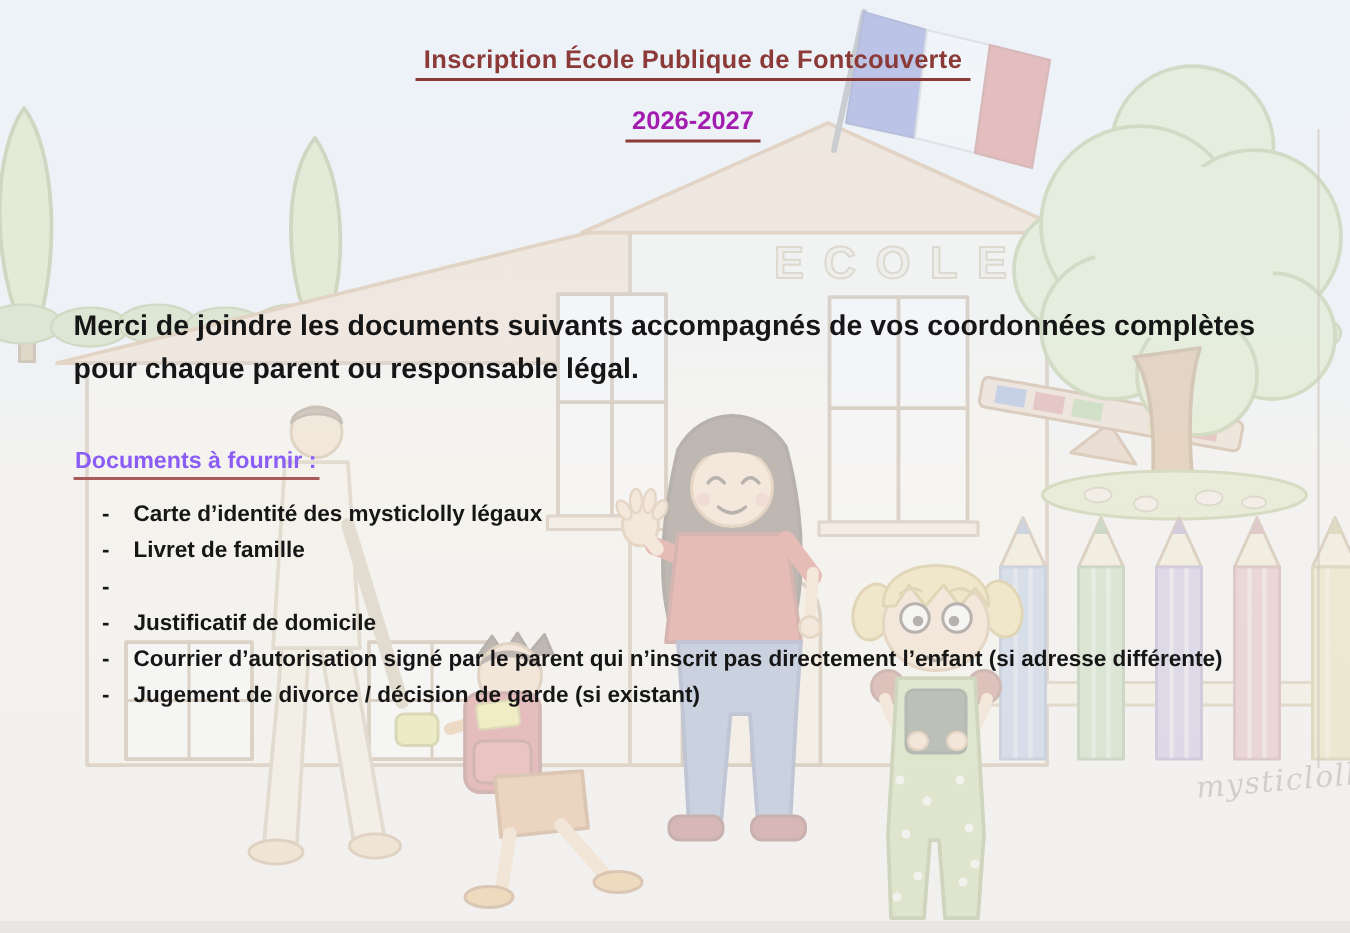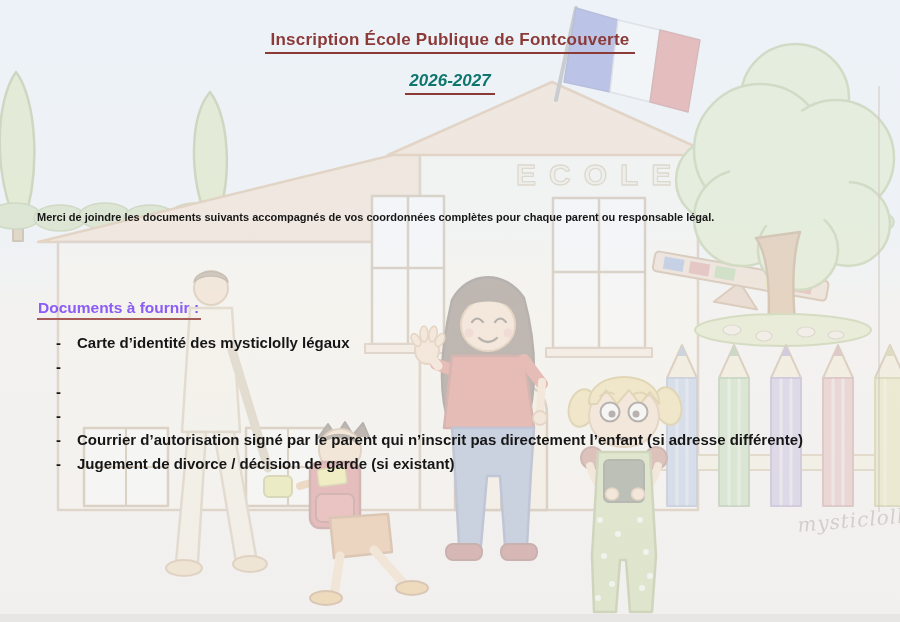--- a/index.html
+++ b/index.html
@@ -4,42 +4,41 @@
 <style>
   html,body{margin:0;padding:0;background:#ffffff;}
   .page{
     position:relative;
     width:900px;height:622px;
     overflow:hidden;
     font-family:"Liberation Sans",sans-serif;
     background:#f2f1ef;
   }
   .bg{position:absolute;top:0;left:0;}
-  .content{position:absolute;top:0;left:0;width:804px;height:622px;}
+  .content{position:absolute;top:0;left:12px;width:804px;height:622px;}
   .title-wrap{position:absolute;top:30px;left:0;width:900px;text-align:center;}
   .title{
     display:inline-block;
     font-size:17px;font-weight:bold;
     color:#8b3a38;
     border-bottom:2px solid #8b3a38;
     padding:0 6px 2px 6px;
     letter-spacing:0.2px;
   }
   .year-wrap{position:absolute;top:71px;left:0;width:900px;text-align:center;}
   .year{
     display:inline-block;
     font-size:17px;font-weight:bold;
-    color:#0f766e;
+    color:#a21caf;
     border-bottom:2px solid #8b3a38;
     padding:0 4px 2px 4px;
-    font-style:italic;
   }
   .intro{
     position:absolute;top:203px;left:37px;width:835px;
-    font-size:11px;font-weight:bold;color:#161616;
+    font-size:19px;font-weight:bold;color:#161616;
     line-height:29px;margin:0;
   }
   .section{
     position:absolute;top:299px;left:37px;
     font-size:15.5px;font-weight:bold;color:#8b5cf6;
     border-bottom:2px solid #a85c5a;
     padding:0 2px 1px 1px;margin:0;
   }
   .docs{
     position:absolute;top:331px;left:56px;
@@ -324,26 +323,28 @@
 
     <h3 class="section">Documents à fournir :</h3>
 
     <ul class="docs">
         <li>
         <span class="dash">-</span>
         <span class="doc-text">Carte d’identité des mysticlolly légaux</span>
       </li>
         <li>
         <span class="dash">-</span>
-      </li>
-        <li>
-        <span class="dash">-</span>
-      </li>
-        <li>
-        <span class="dash">-</span>
+        <span class="doc-text">Livret de famille</span>
+      </li>
+        <li>
+        <span class="dash">-</span>
+      </li>
+        <li>
+        <span class="dash">-</span>
+        <span class="doc-text">Justificatif de domicile</span>
       </li>
         <li>
         <span class="dash">-</span>
         <span class="doc-text">Courrier d’autorisation signé par le parent qui n’inscrit pas directement l’enfant (si adresse différente)</span>
       </li>
         <li>
         <span class="dash">-</span>
         <span class="doc-text">Jugement de divorce / décision de garde (si existant)</span>
       </li>
       </ul>

